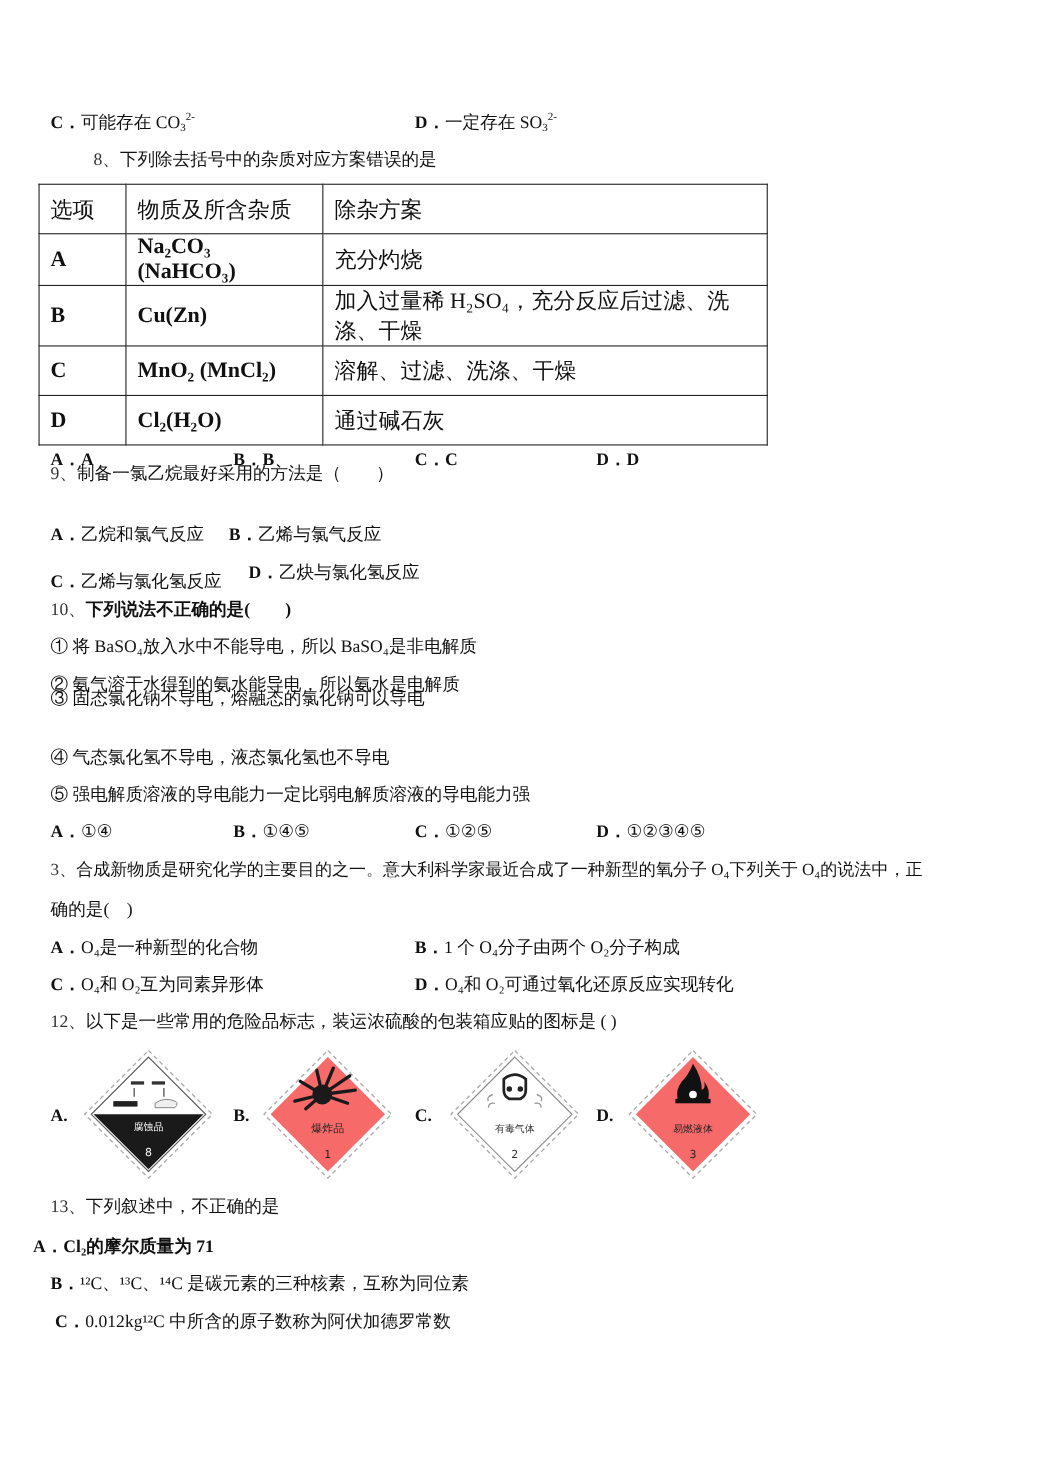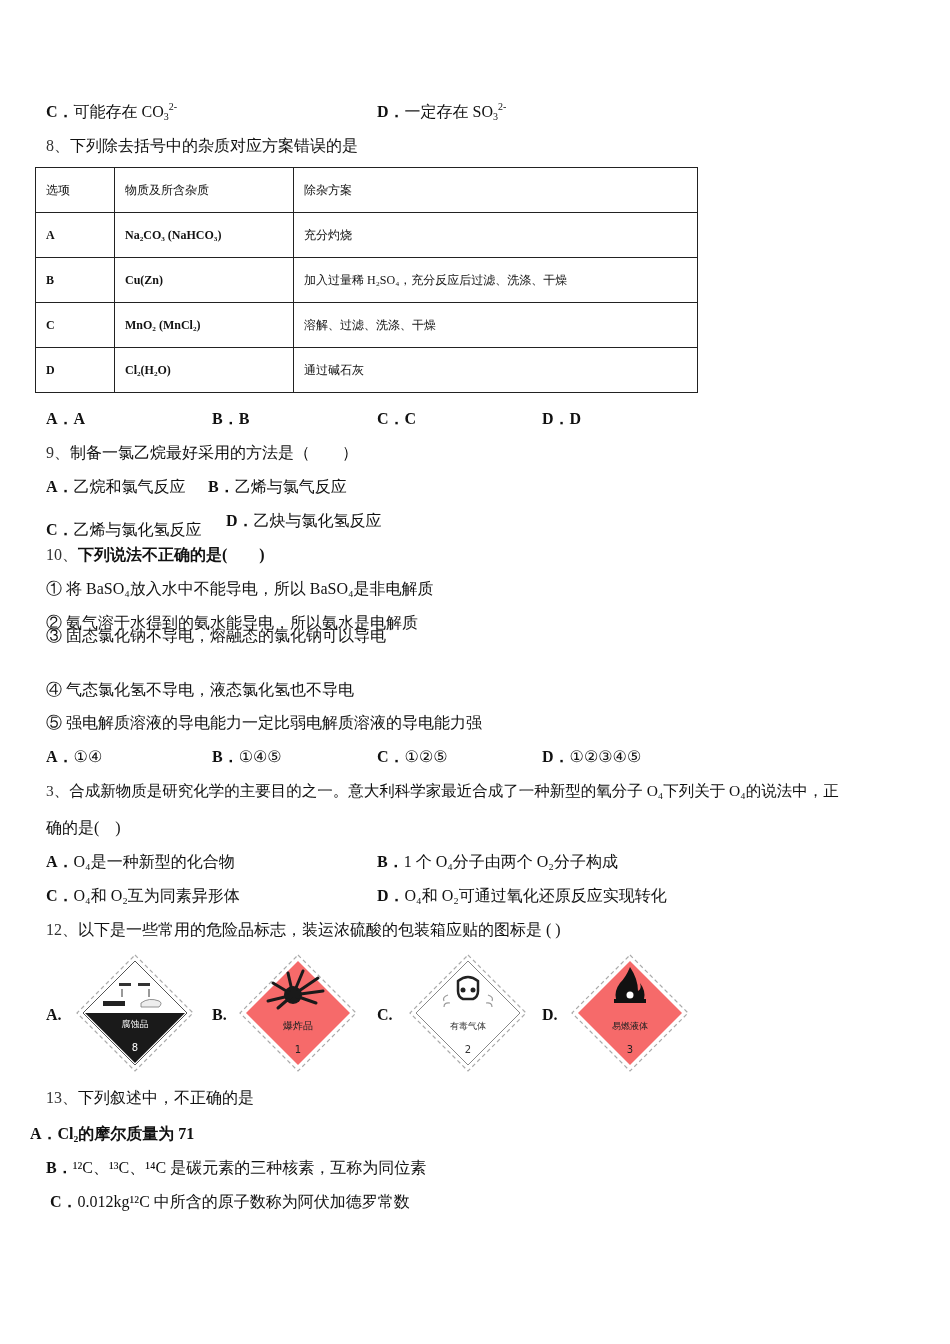--- a/index.html
+++ b/index.html
@@ -16,39 +16,39 @@
   sup { vertical-align: 7px; }
   .opt { position: absolute; white-space: nowrap; line-height: 20px; }
   .lbl { font-weight: bold; }
 
   table.q8 {
     position: absolute; left: 35px; top: 167px; width: 663px;
     border-collapse: collapse;
   }
   table.q8 td {
     border: 1.5px solid #222; height: 44px; padding: 0 10px;
-    vertical-align: middle; font-size: 12px; text-align: left;
+    vertical-align: middle; font-size: 20px; text-align: left;
   }
   table.q8 td.c1 { width: 58px; }
   table.q8 td.c2 { width: 158px; }
 
   .sign { position: absolute; width: 120px; height: 120px; }
   .sign svg { width: 120px; height: 120px; display: block; }
 </style>
 </head>
 <body>
 
 <div class="line" style="top:102px;">
   <span class="lbl">C．</span><span>可能存在 CO</span><sub>3</sub><sup>2-</sup>
 </div>
 <div class="opt" style="left:377px; top:102px;">
   <span class="lbl">D．</span><span>一定存在 SO</span><sub>3</sub><sup>2-</sup>
 </div>
 
-<div class="line" style="top:136px;">
+<div class="line" style="top:136px;margin-left:39px;">
   <span class="qnum">8、</span><span>下列除去括号中的杂质对应方案错误的是</span>
 </div>
 <table class="q8">
   <tbody>
       <tr>
     <td class="c1">选项</td>
     <td class="c2">物质及所含杂质</td>
     <td>除杂方案</td>
   </tr>
   <tr>
@@ -71,21 +71,21 @@
     <td class="c2 b">Cl₂(H₂O)</td>
     <td>通过碱石灰</td>
   </tr>
 </tbody>
   </table>
 <div class="opt" style="left:46px; top:409px;"><span class="lbl">A．</span><span class="b">A</span></div>
 <div class="opt" style="left:212px; top:409px;"><span class="lbl">B．</span><span class="b">B</span></div>
 <div class="opt" style="left:377px; top:409px;"><span class="lbl">C．</span><span class="b">C</span></div>
 <div class="opt" style="left:542px; top:409px;"><span class="lbl">D．</span><span class="b">D</span></div>
 
-<div class="line" style="top:443px;">
+<div class="line" style="top:421px;">
   <span class="qnum">9、</span><span>制备一氯乙烷最好采用的方法是（　　）</span>
 </div>
 <div class="opt" style="left:46px; top:477px;"><span class="lbl">A．</span><span>乙烷和氯气反应</span></div>
 <div class="opt" style="left:208px; top:477px;"><span class="lbl">B．</span><span>乙烯与氯气反应</span></div>
 <div class="opt" style="left:46px; top:520px;"><span class="lbl">C．</span><span>乙烯与氯化氢反应</span></div>
 <div class="opt" style="left:226px; top:511px;"><span class="lbl">D．</span><span>乙炔与氯化氢反应</span></div>
 
 <div class="line" style="top:545px;">
   <span class="qnum">10、</span><span class="b">下列说法不正确的是(　　)</span>
 </div>

